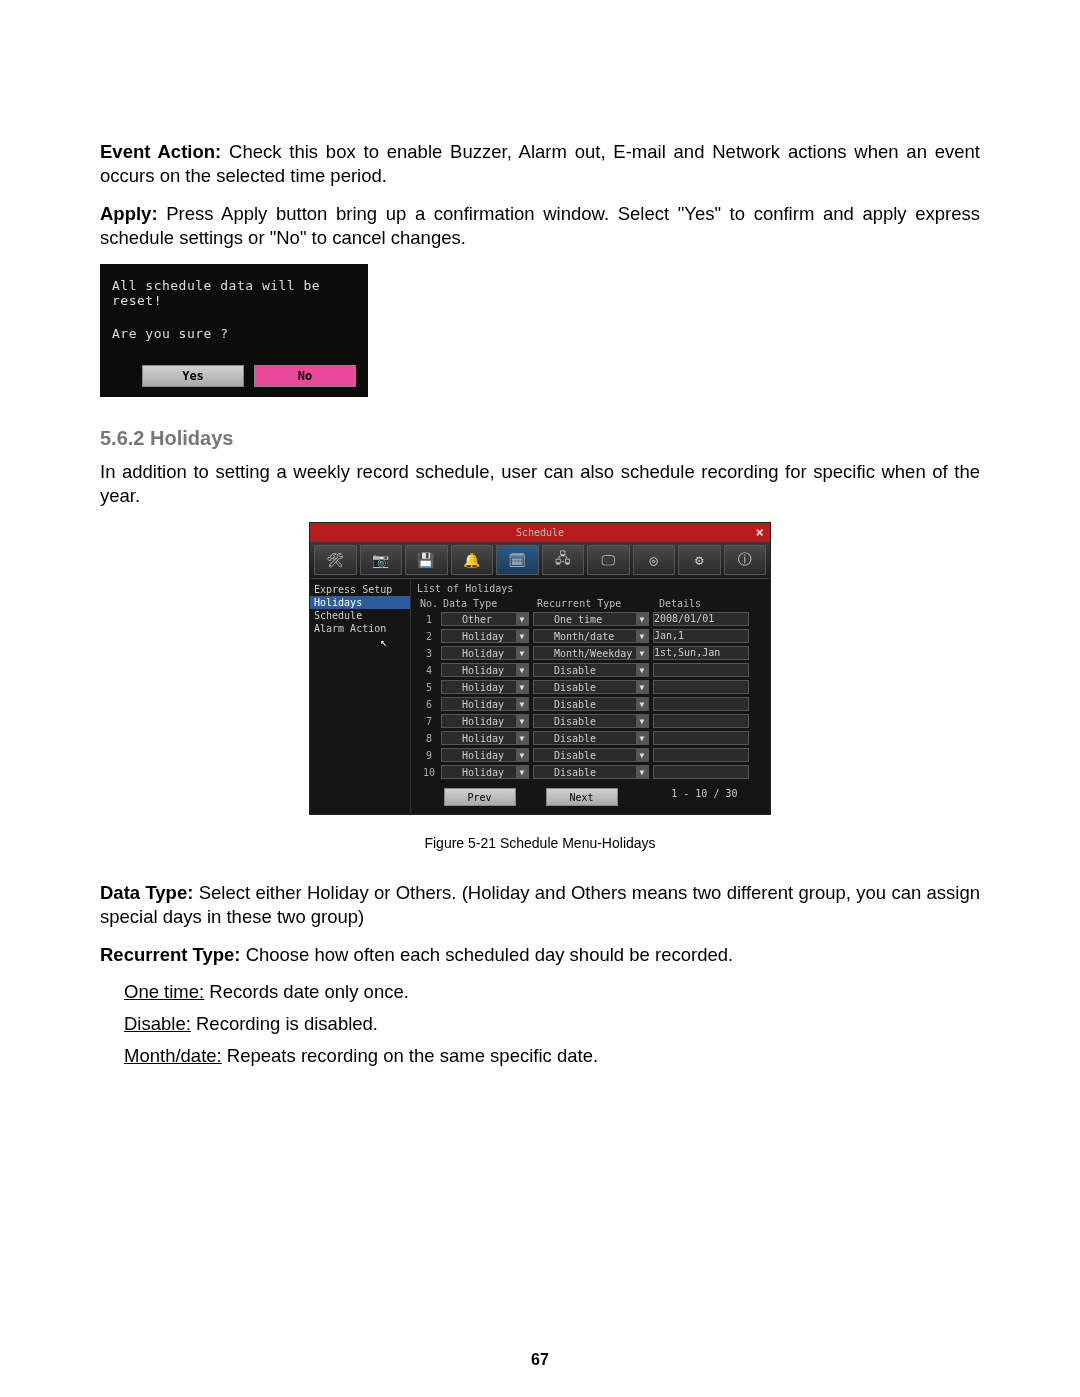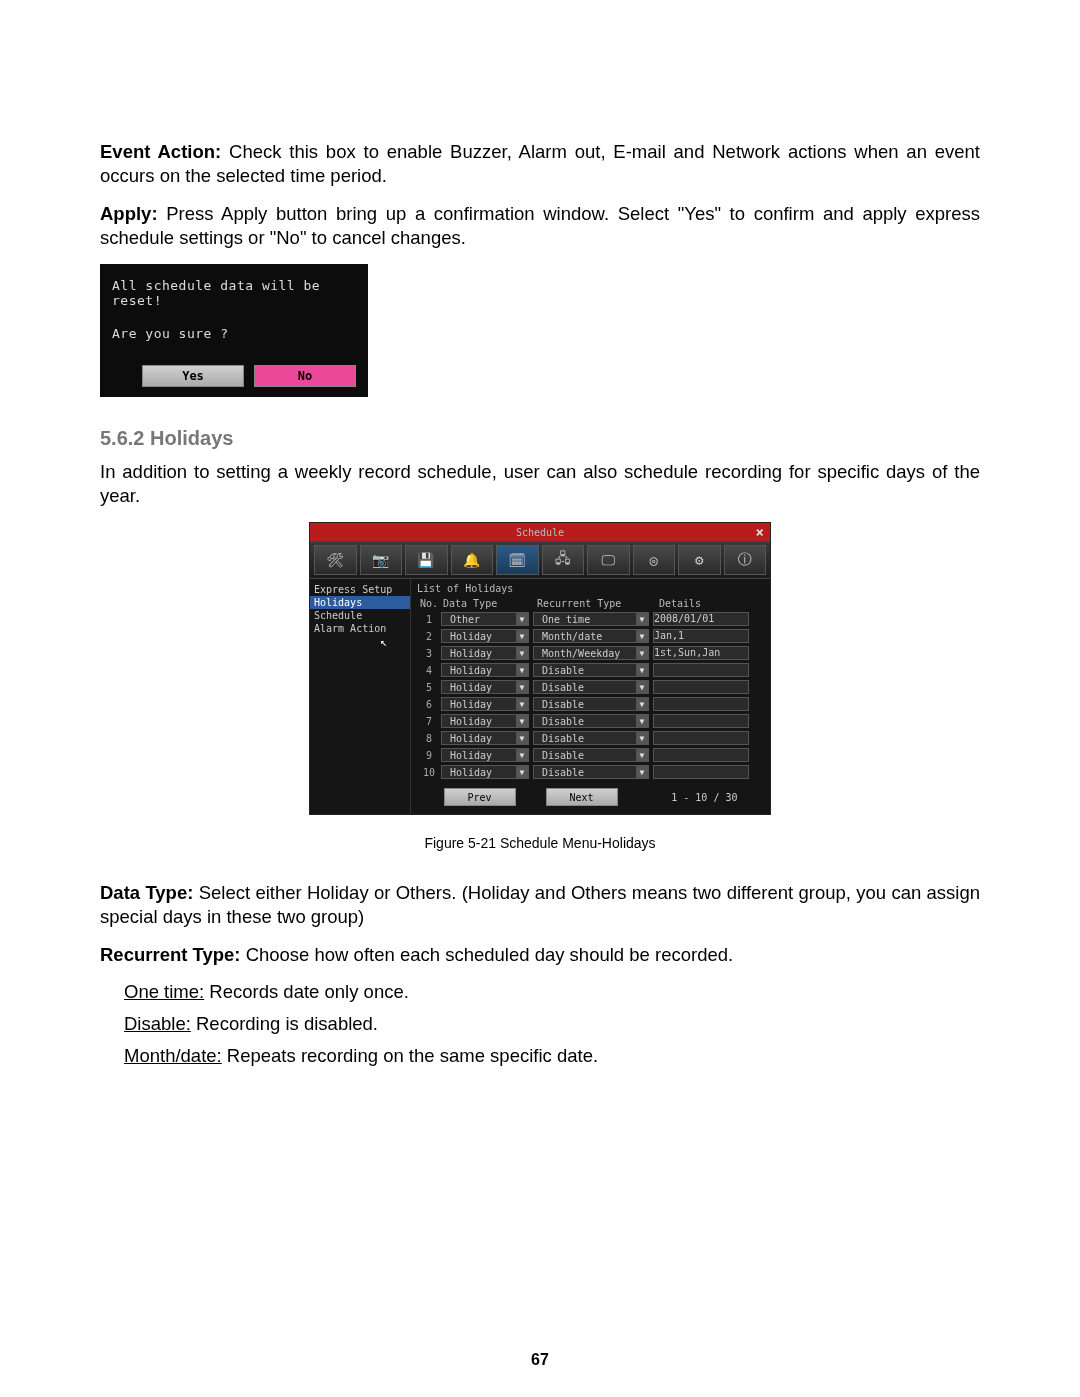--- a/index.html
+++ b/index.html
@@ -165,41 +165,41 @@
   .row { display: flex; align-items: center; height: 16px; margin-bottom: 1px; }
   .row .cell-no { width: 24px; text-align: center; color: #aaa; }
   .dropdown {
     display: flex;
     align-items: center;
     background: #2b2b2b;
     border: 1px solid #555;
     height: 14px;
     box-sizing: border-box;
   }
-  .dd-text { flex: 1; padding: 0 8px; overflow: hidden; white-space: nowrap; }
+  .dd-text { flex: 1; padding: 0 20px; overflow: hidden; white-space: nowrap; }
   .dd-arrow {
     width: 12px; height: 12px;
     background: #555;
     display:flex; align-items:center; justify-content:center;
     font-size: 8px; color:#ddd;
   }
   .dd-dt  { width: 88px; margin-right: 4px; }
   .dd-rt  { width: 116px; margin-right: 4px; }
   .detail-box {
     width: 96px; height: 14px;
     background: #2b2b2b;
     border: 1px solid #555;
     box-sizing: border-box;
     line-height: 12px;
     overflow: hidden;
   }
 
   .bottom-row {
     display: flex;
-    align-items: center;
+    align-items: flex-start;
     justify-content: center;
     gap: 30px;
     margin-top: 8px;
   }
   .nav-btn {
     width: 70px; height: 16px;
     background: linear-gradient(#d0d0d0, #aaa);
     color: #000;
     font-family: "Lucida Console", monospace;
     font-size: 10px;
@@ -244,21 +244,21 @@
     <div class="confirm-text">All schedule data will be reset!</div>
     <div class="confirm-text" style="margin-top:18px">Are you sure ?</div>
     <div class="confirm-buttons">
       <div class="confirm-btn btn-yes">Yes</div>
       <div class="confirm-btn btn-no">No</div>
     </div>
   </div>
 
   <div class="section-heading">5.6.2  Holidays</div>
 
-  <p class="para">In addition to setting a weekly record schedule, user can also schedule recording for specific days of the year.</p>
+  <p class="para">In addition to setting a weekly record schedule, user can also schedule recording for specific when of the year.</p>
 
   <div class="sched-wrap">
     <div class="sched-window">
       <div class="sched-titlebar">
         <span class="title">Schedule</span>
         <span class="sched-close">×</span>
       </div>
       <div class="sched-toolbar">
         <div class="tb-btn">🛠</div>
         <div class="tb-btn">📷</div>

